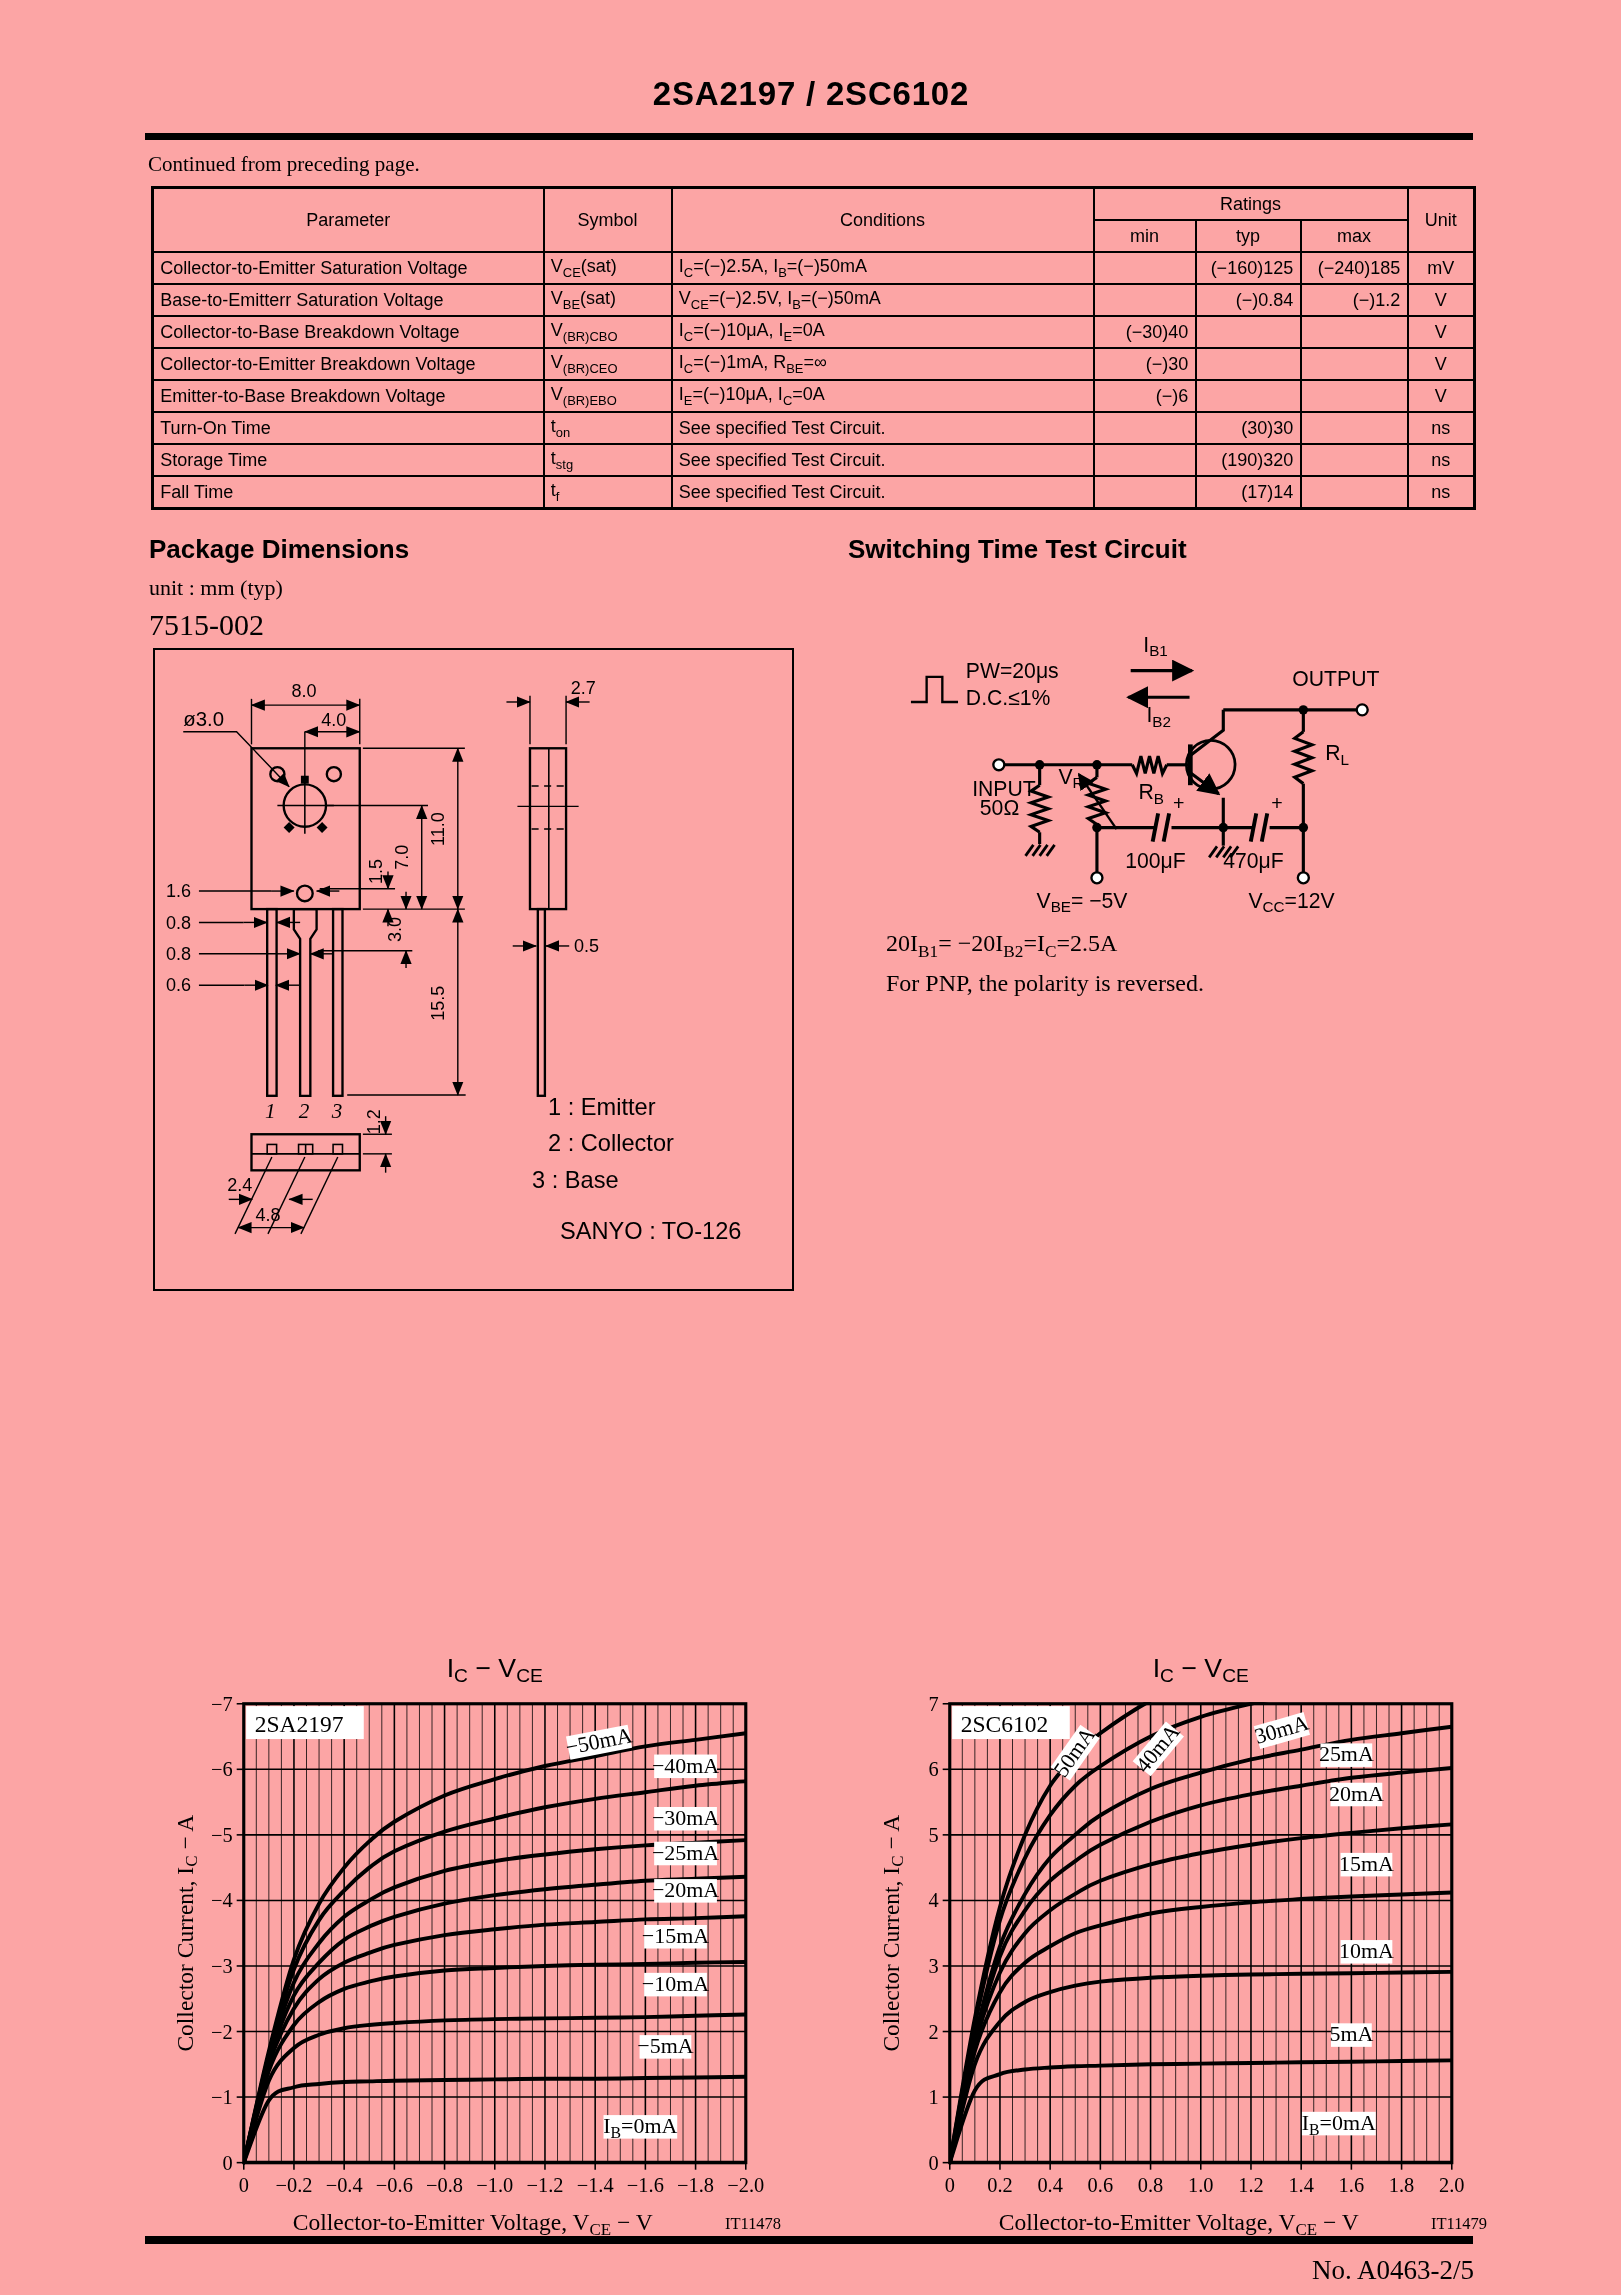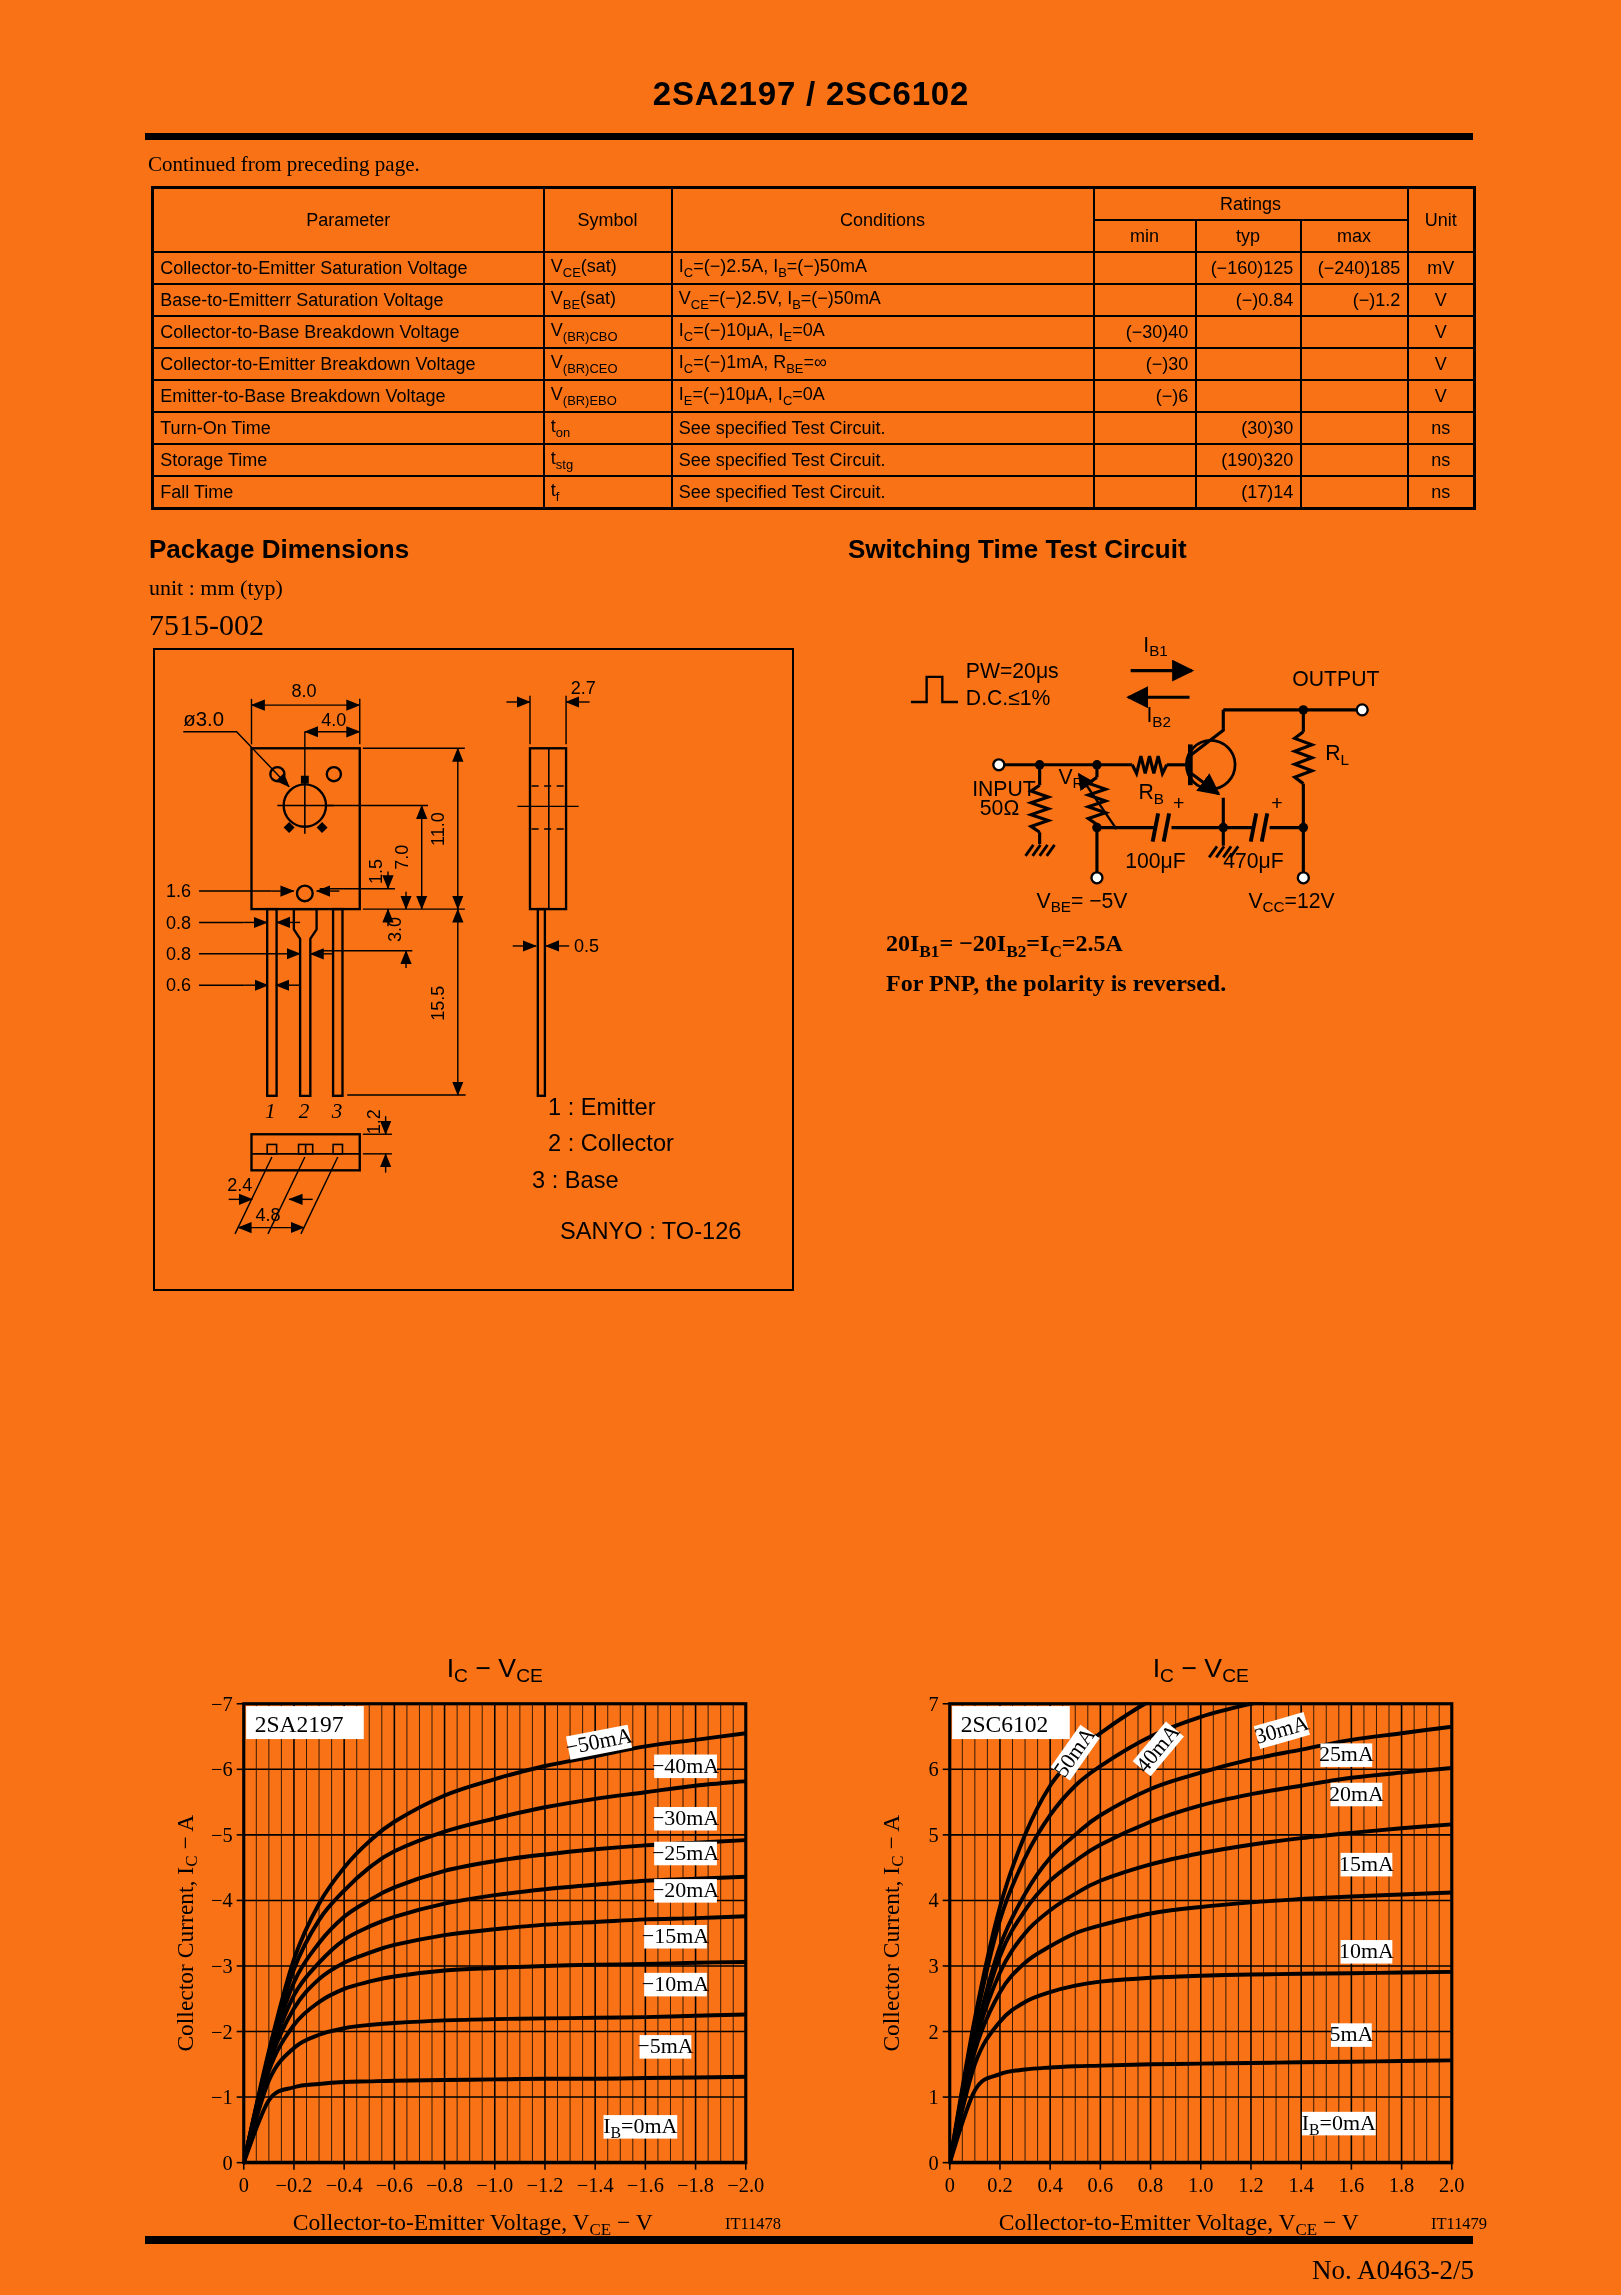--- a/index.html
+++ b/index.html
@@ -1,35 +1,35 @@
 <!DOCTYPE html>
 <html style="font-size:12.6px"><head>
 <meta charset="utf-8">
 <style>
   html,body{margin:0;padding:0;background:#888;}
-  .page{position:relative;width:1622px;height:2295px;background:#f97316;color:#000;
+  .page{position:relative;width:1622px;height:2295px;background:#fca5a5;color:#000;
         font-family:"Liberation Sans",sans-serif;overflow:hidden;}
   .abs{position:absolute;}
   .serif{font-family:"Liberation Serif",serif;}
   .sans{font-family:"Liberation Sans",sans-serif;}
   .page-title{left:0;right:0;top:75px;text-align:center;font-size:33px;font-weight:bold;letter-spacing:0.8px;}
   .rule{background:#000;}
   .continued{left:148px;top:152px;font-size:21px;}
   table.ratings{position:absolute;left:151px;top:186px;width:1321px;border-collapse:collapse;
         border:3.1px solid #000;table-layout:fixed;}
   table.ratings th, table.ratings td{border:2.4px solid #000;font-size:18px;font-weight:normal;
         padding:0 6.3px;height:30px;overflow:hidden;white-space:nowrap;}
   table.ratings th{text-align:center;}
   td.c-param{text-align:left;padding-left:9.4px;}
   td.c-sym{text-align:left;}
   td.c-cond{text-align:left;padding-left:9.4px;}
   td.c-min,td.c-typ,td.c-max{text-align:right;}
   td.c-unit{text-align:center;}
   .sec-head{font-size:26px;font-weight:bold;}
-  .note-line{font-size:24px;font-weight:bold;}
+  .note-line{font-size:24px;}
   .pkg-box{left:153px;top:648px;width:637px;height:639px;border:2.4px solid #000;}
   .pkg-label{position:absolute;font-size:23.6px;}
   sub{font-size:0.72em;}
   .chart{position:absolute;width:628px;height:604px;}
   .footer-no{font-size:27px;}
 </style>
 </head>
 <body>
 
 <div class="page">

